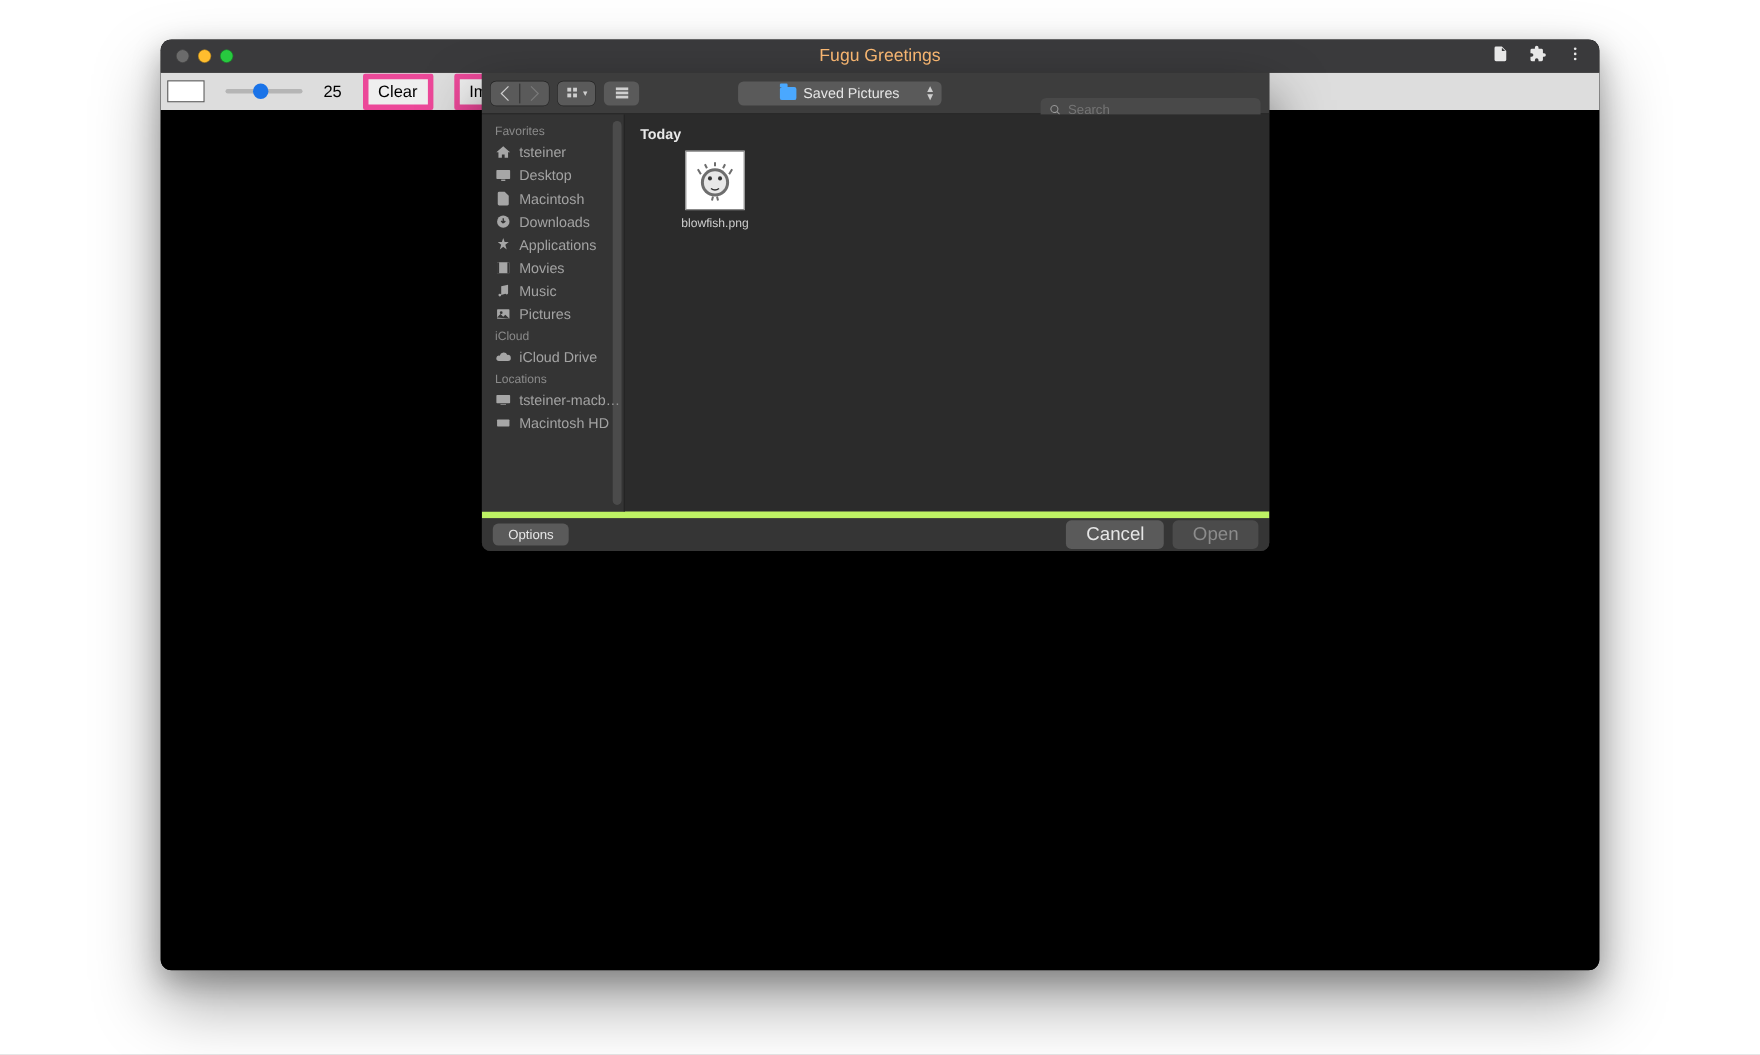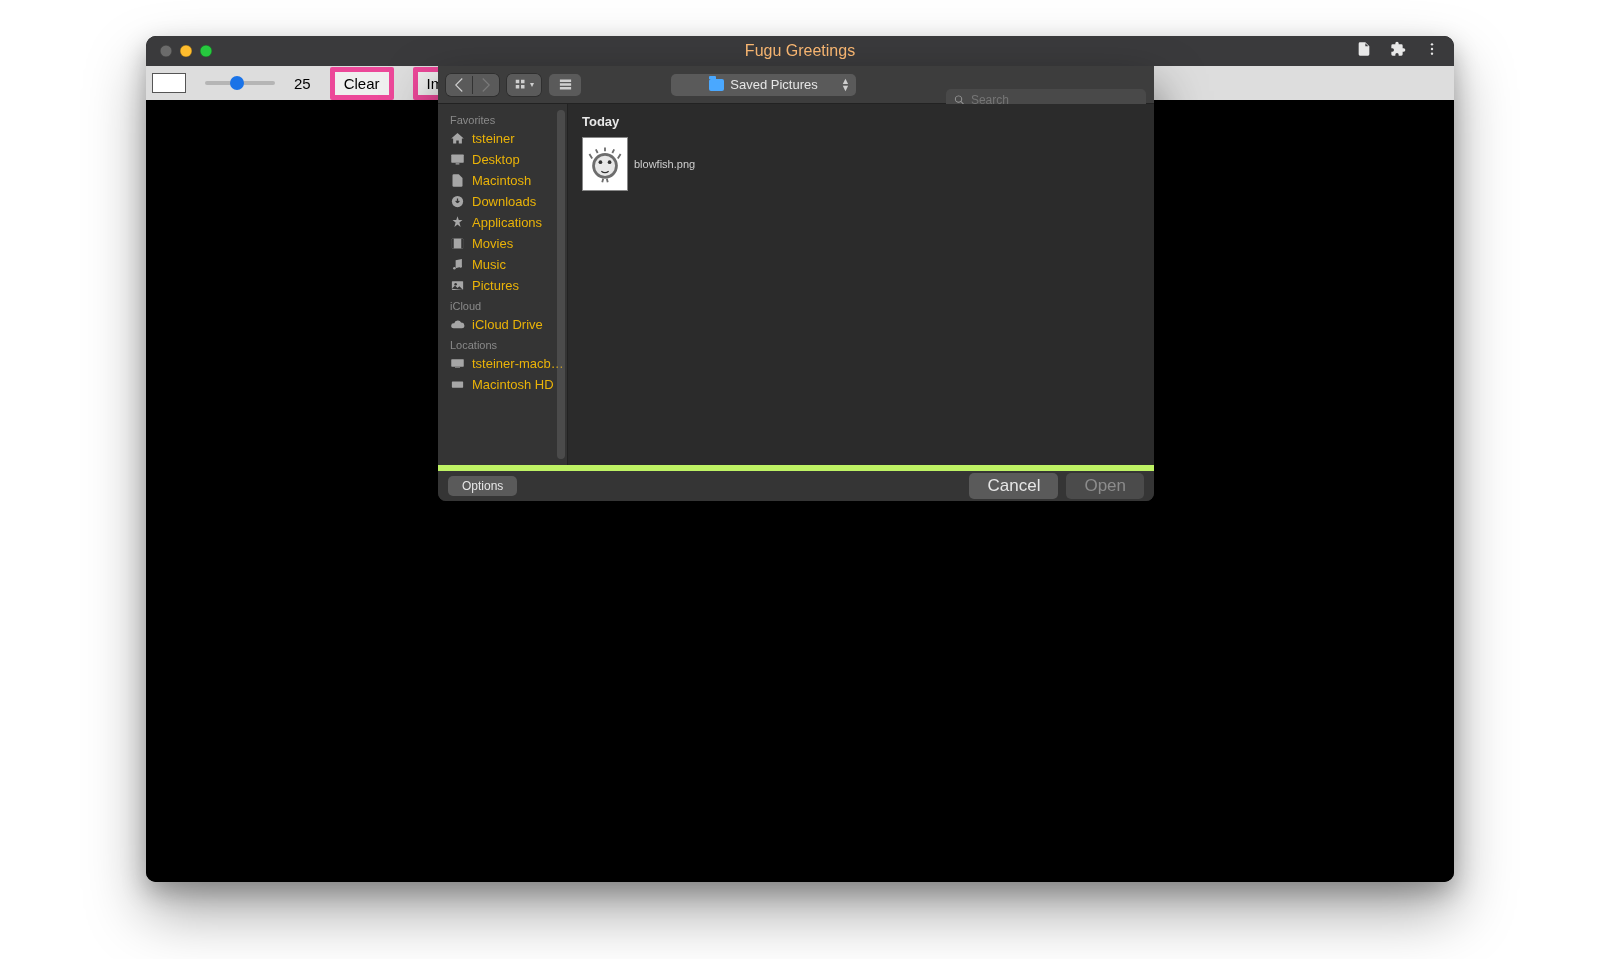--- a/index.html
+++ b/index.html
@@ -84,27 +84,27 @@
   .search{
     width:200px;height:22px;background:#494949;border-radius:5px;display:flex;align-items:center;padding:0 8px;color:#9a9a9a;gap:6px;margin-top:31px;
   }
   .search input{background:transparent;border:0;color:#ddd;font-size:12px;outline:none;width:100%;}
   .sheet-body{flex:1;display:flex;min-height:0;}
   .sidebar{
     width:130px;background:#343434;padding:6px 4px;overflow-y:auto;border-right:1px solid #222;position:relative;
   }
   .sidebar::-webkit-scrollbar{width:10px;}
   .sb-section{color:#8a8a8a;font-size:11px;padding:4px 8px 2px;}
-  .sb-item{display:flex;align-items:center;gap:7px;padding:3px 8px;color:#eab308;border-radius:4px;white-space:nowrap;overflow:hidden;text-overflow:ellipsis;}
+  .sb-item{display:flex;align-items:center;gap:7px;padding:3px 8px;color:#a3a3a3;border-radius:4px;white-space:nowrap;overflow:hidden;text-overflow:ellipsis;}
   .sb-item svg{width:15px;height:15px;flex:none;fill:#a6a6a6;}
   .sb-scroll-ind{position:absolute;right:2px;top:6px;bottom:6px;width:8px;background:rgba(120,120,120,0.35);border-radius:4px;}
   .content{flex:1;background:#2b2b2b;padding:10px 14px;overflow:auto;}
   .group-h{font-weight:600;color:#e8e8e8;margin-bottom:8px;}
   .file-grid{display:flex;gap:20px;flex-wrap:wrap;}
-  .file-item{width:70px;display:flex;flex-direction:row;align-items:center;gap:6px;}
+  .file-item{width:70px;display:flex;flex-direction:column;align-items:center;gap:6px;margin-left:33px;}
   .thumb{width:54px;height:54px;background:#fff;border:1px solid #888;display:flex;align-items:center;justify-content:center;}
   .file-name{color:#cfcfcf;font-size:11px;text-align:center;}
   .sheet-footer{
     height:36px;background:#353535;border-top:6px solid #bef264;display:flex;align-items:center;padding:0 10px;gap:8px;
   }
   .opt-btn{background:#5a5a5a;border:0;color:#e6e6e6;padding:3px 14px;border-radius:5px;font-size:12px;}
   .spacer{flex:1;}
   .footer-btn{background:#5a5a5a;border:0;color:#e6e6e6;padding:3px 18px;border-radius:5px;font-size:17px;}
   .footer-btn.disabled{color:#8c8c8c;background:#4b4b4b;text-align:center;}
 </style>

